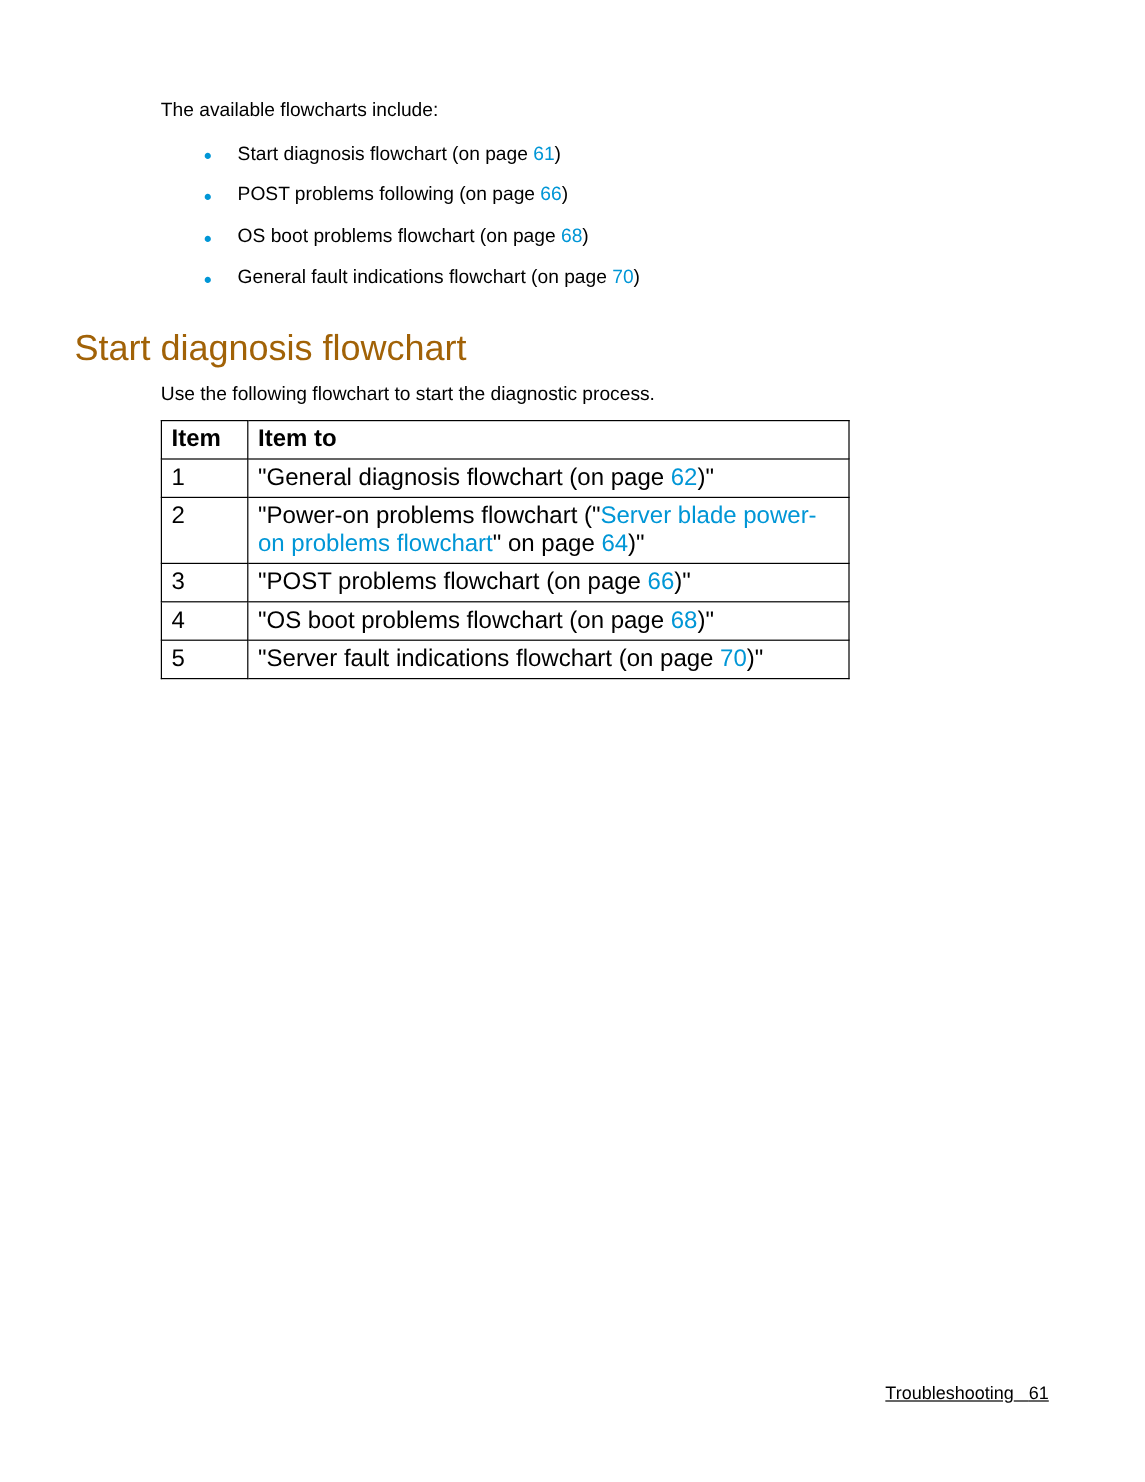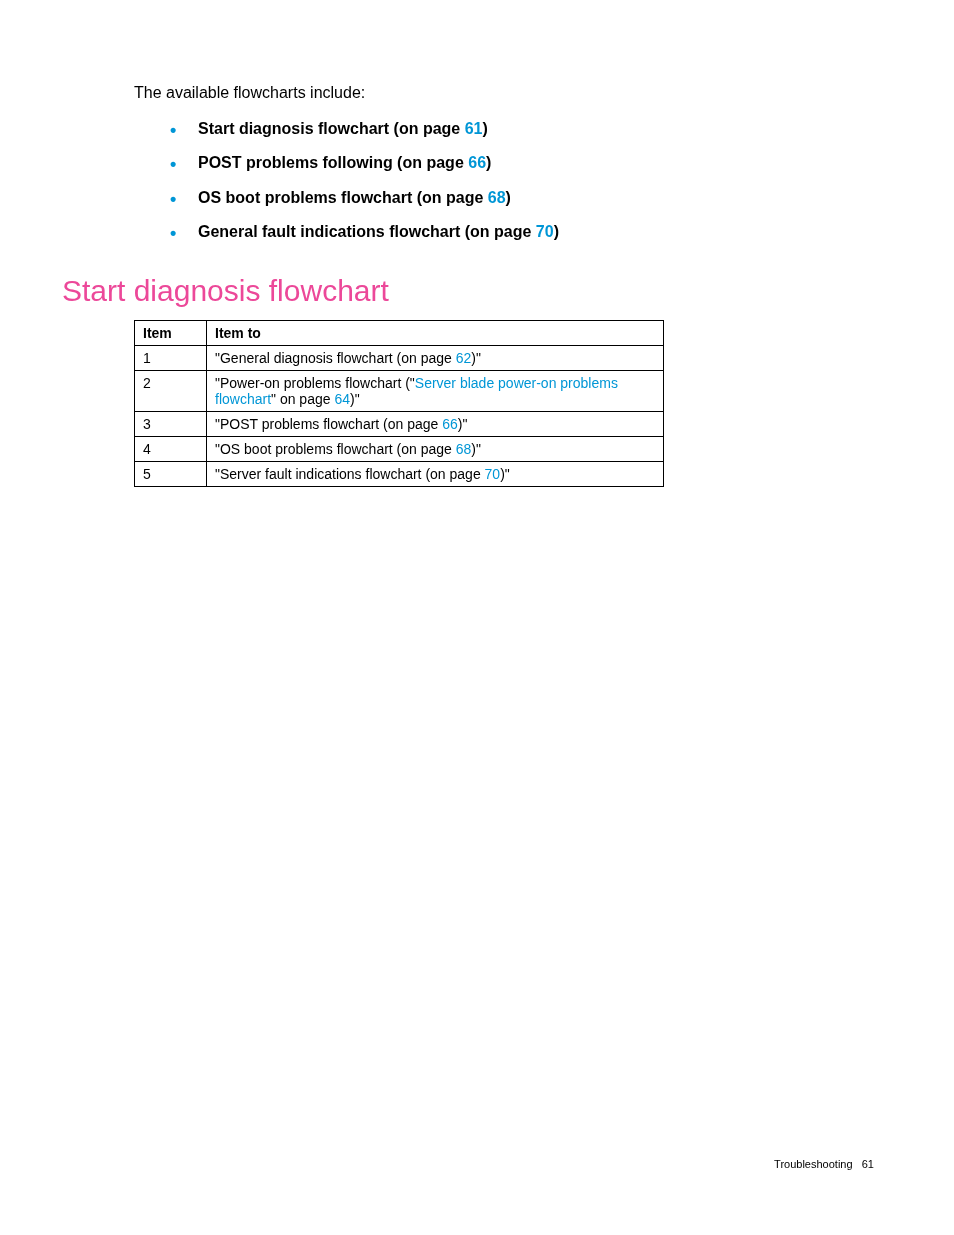--- a/index.html
+++ b/index.html
@@ -28,73 +28,73 @@
       list-style: none;
       margin-left: 108px;
       margin-bottom: 30px;
     }
     .bullet-list li {
       position: relative;
       padding-left: 28px;
       margin-bottom: 12px;
       font-size: 16px;
       line-height: 1.4;
-      font-weight: bold;
     }
     .bullet-list li::before {
       content: "•";
       position: absolute;
       left: 0;
       top: 0;
       color: #0096d6;
       font-size: 18px;
       font-weight: bold;
     }
     .link {
       color: #0096d6;
     }
     .heading {
-      color: #ec4899;
+      color: #a16207;
       font-size: 30px;
       font-weight: normal;
       margin-bottom: 12px;
       margin-left: 0;
     }
     .subtext {
       margin-left: 72px;
       margin-bottom: 12px;
       font-size: 16px;
     }
     .table-wrap {
       margin-left: 72px;
     }
     table {
       border-collapse: collapse;
-      width: 530px;
-      font-size: 14px;
+      width: 574px;
+      font-size: 20px;
       border-radius: 30px;
     }
     th, td {
       border: 1px solid #000;
       padding: 4px 8px;
       text-align: left;
       vertical-align: top;
     }
     th {
       font-weight: bold;
       background: #fff;
     }
     .col-item {
       width: 72px;
     }
     .footer {
       position: absolute;
       bottom: 65px;
       right: 80px;
-      font-size: 11px;
+      font-size: 15px;
+      text-decoration: underline;
     }
   </style>
 </head>
 <body>
 
 <div class="content">
   <p class="intro">The available flowcharts include:</p>
 
   <ul class="bullet-list">
     <li>
@@ -105,20 +105,21 @@
     </li>
     <li>
       <span>OS boot problems flowchart (on page </span><span class="link">68</span><span>)</span>
     </li>
     <li>
       <span>General fault indications flowchart (on page </span><span class="link">70</span><span>)</span>
     </li>
   </ul>
 
   <h1 class="heading">Start diagnosis flowchart</h1>
+  <p class="subtext">Use the following flowchart to start the diagnostic process.</p>
 
   <div class="table-wrap">
     <table>
       <thead>
         <tr>
           <th class="col-item">Item</th>
           <th>Item to</th>
         </tr>
       </thead>
       <tbody>

